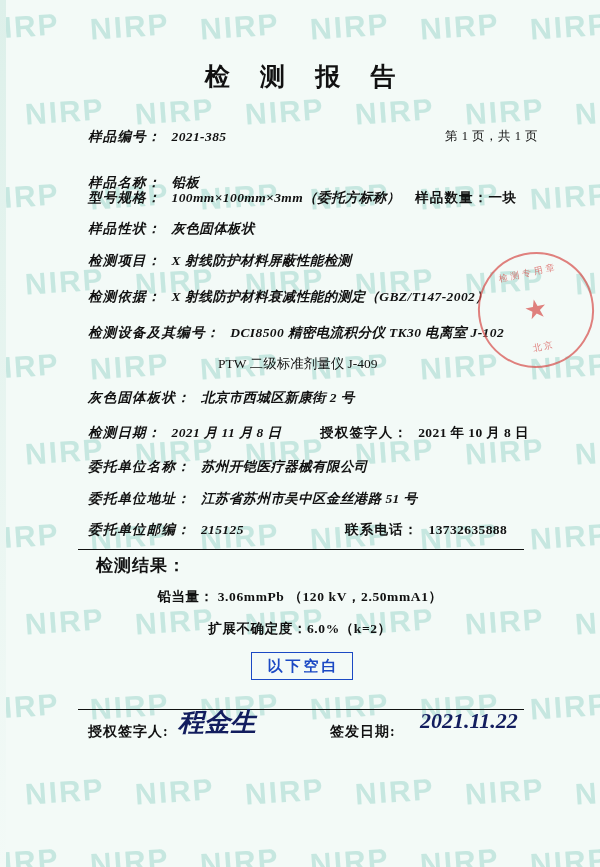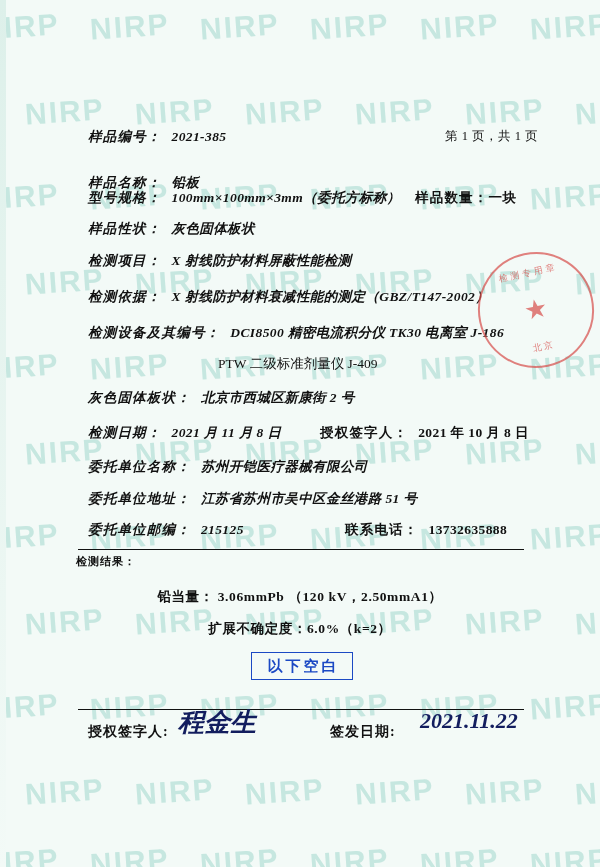--- a/index.html
+++ b/index.html
@@ -86,22 +86,22 @@
     margin-left: 10px;
   }
   .row2 {
     position: absolute;
     font-size: 13.5px;
     white-space: nowrap;
   }
 
   .sect {
     position: absolute;
-    left: 76px;
-    font-size: 11px;
+    left: 96px;
+    font-size: 17px;
     font-weight: bold;
     letter-spacing: 1px;
   }
 
   .rule {
     position: absolute;
     left: 78px;
     width: 446px;
     height: 1px;
     background: #111;
@@ -264,20 +264,21 @@
     <div class="wm" style="left: 90px; top: 845px;">NIRP</div>
     <div class="wm" style="left: 200px; top: 845px;">NIRP</div>
     <div class="wm" style="left: 310px; top: 845px;">NIRP</div>
     <div class="wm" style="left: 420px; top: 845px;">NIRP</div>
     <div class="wm" style="left: 530px; top: 845px;">NIRP</div>
   </div>
 <div class="edge-mark"></div>
 
 <div id="page">
 
+  <div class="title">检 测 报 告</div>
 
   <div class="pageno">第 1 页，共 1 页</div>
 
   <div class="row" style="top:128px">
     <span class="lbl">样品编号：</span><span class="val v-ind">2021-385</span>
   </div>
 
   <div class="row" style="top:174px">
     <span class="lbl">样品名称：</span><span class="val v-ind">铅板</span>
   </div>
@@ -295,21 +296,21 @@
 
   <div class="row" style="top:252px">
     <span class="lbl">检测项目：</span><span class="val v-ind">X 射线防护材料屏蔽性能检测</span>
   </div>
 
   <div class="row" style="top:288px">
     <span class="lbl">检测依据：</span><span class="val v-ind">X 射线防护材料衰减性能的测定（GBZ/T147-2002）</span>
   </div>
 
   <div class="row" style="top:324px">
-    <span class="lbl">检测设备及其编号：</span><span class="val v-ind">DCI8500 精密电流积分仪 TK30 电离室 J-186</span>
+    <span class="lbl">检测设备及其编号：</span><span class="val v-ind">DCI8500 精密电流积分仪 TK30 电离室 J-102</span>
   </div>
   <div class="row2" style="top:355px; left:218px">PTW 二级标准剂量仪 J-409</div>
 
   <div class="row" style="top:389px">
     <span class="lbl">灰色固体板状：</span><span class="val v-ind">北京市西城区新康街 2 号</span>
   </div>
 
   <div class="row" style="top:424px">
     <span class="lbl">检测日期：</span><span class="val v-ind">2021 月 11 月 8 日</span>
   </div>

